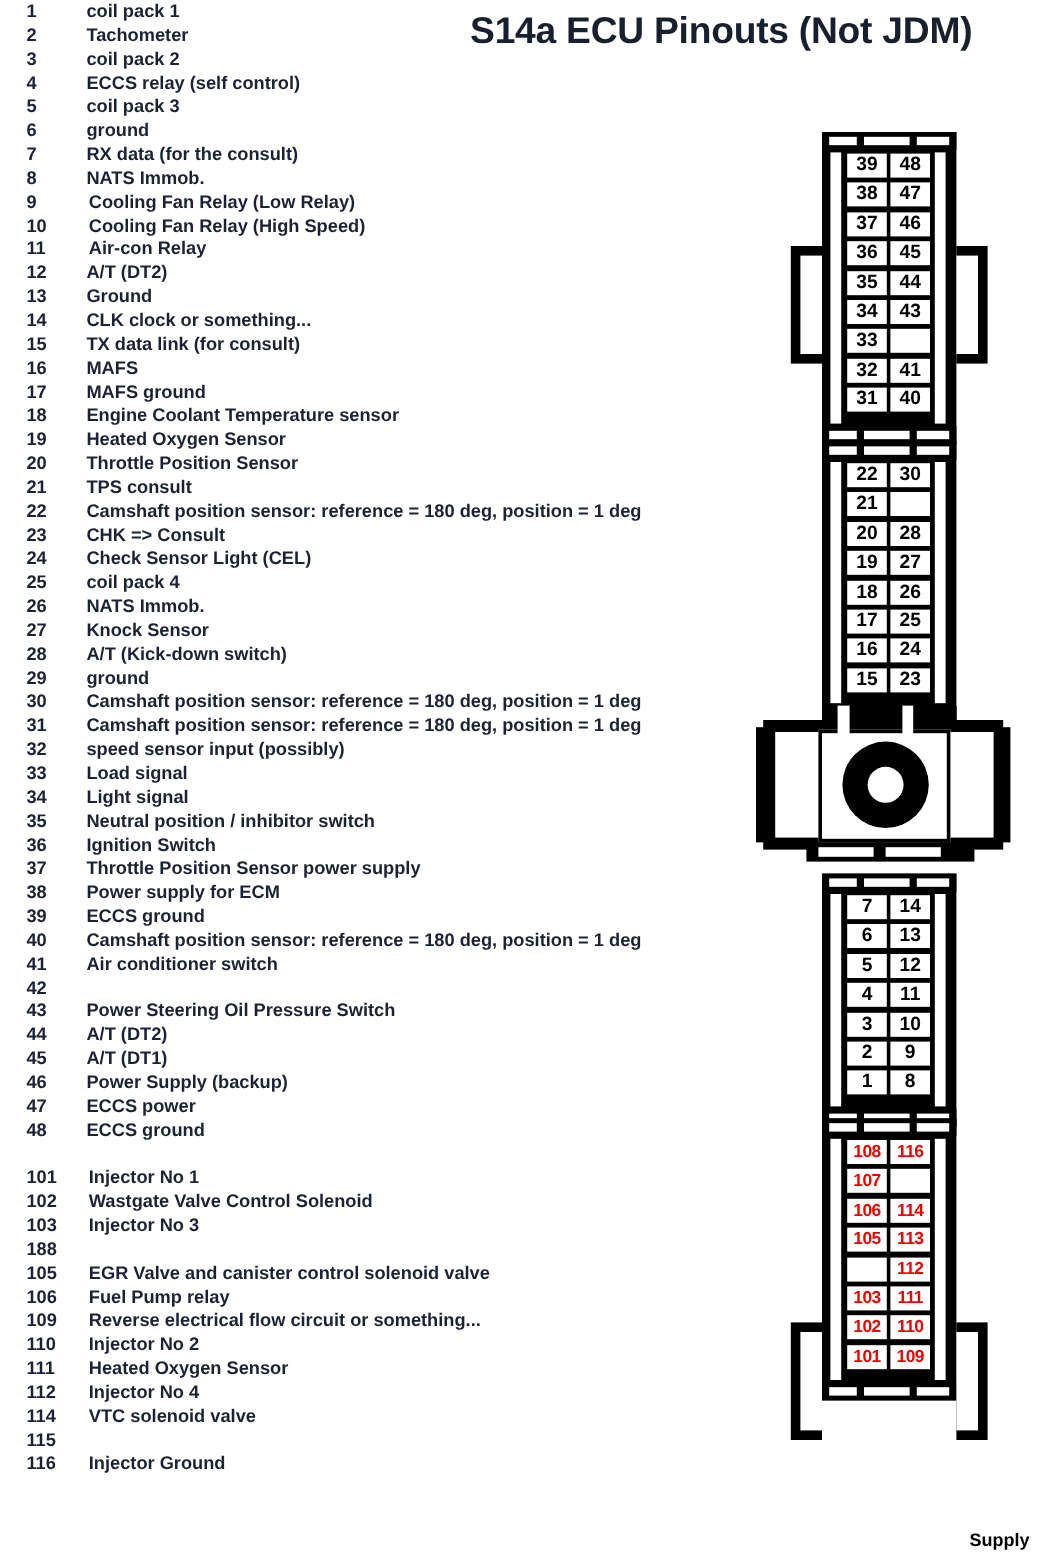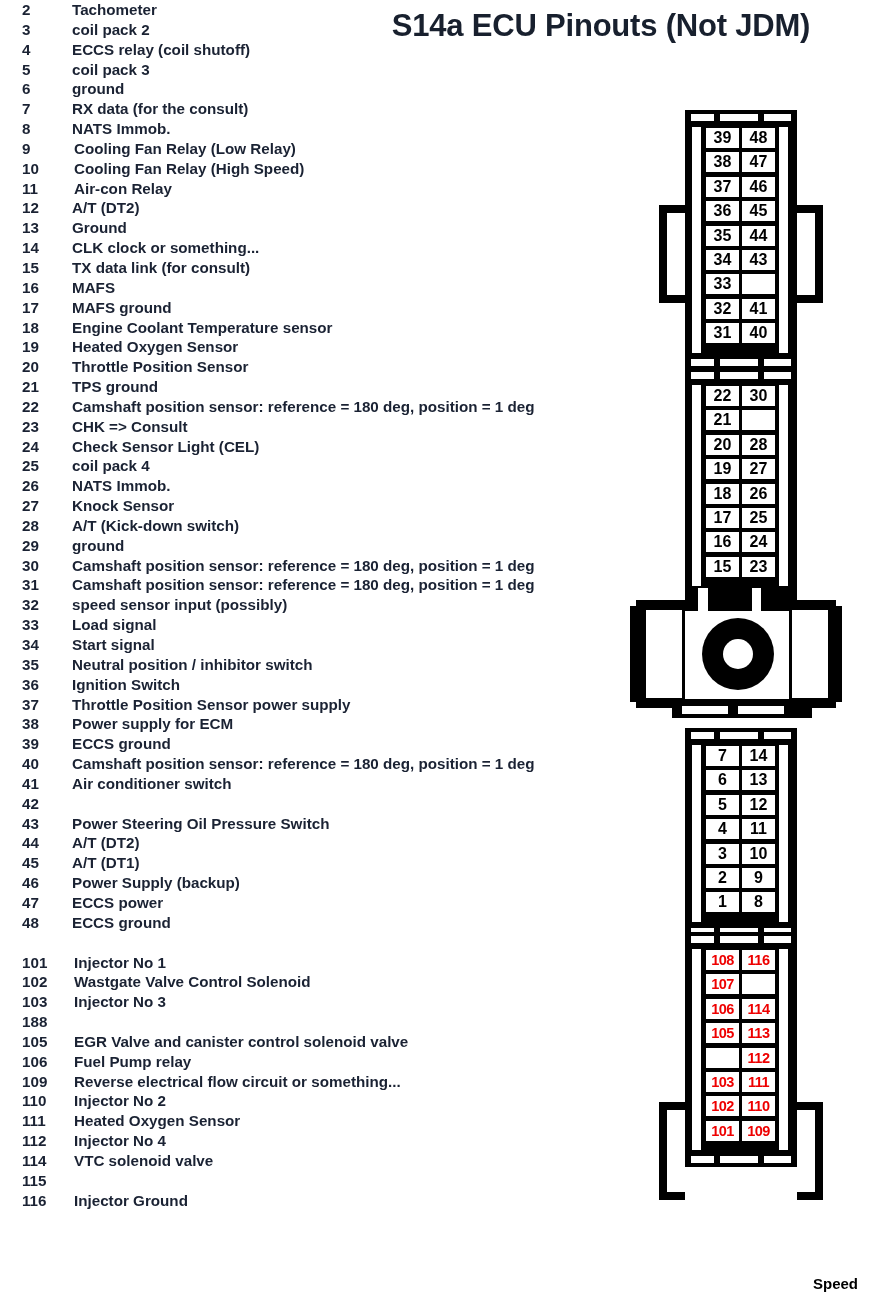--- a/index.html
+++ b/index.html
@@ -145,53 +145,54 @@
     color: #000000;
     font-family: "Liberation Sans", sans-serif;
   }
 </style>
 </head>
 <body>
 
 <div id="title">S14a ECU Pinouts (Not JDM)</div>
 
 <div id="pin-list">
+    <div class="pin-row"><span class="pin-num">1</span><span class="pin-desc">coil pack 1</span></div>
     <div class="pin-row"><span class="pin-num">2</span><span class="pin-desc">Tachometer</span></div>
     <div class="pin-row"><span class="pin-num">3</span><span class="pin-desc">coil pack 2</span></div>
-    <div class="pin-row"><span class="pin-num">4</span><span class="pin-desc">ECCS relay (coil shutoff)</span></div>
+    <div class="pin-row"><span class="pin-num">4</span><span class="pin-desc">ECCS relay (self control)</span></div>
     <div class="pin-row"><span class="pin-num">5</span><span class="pin-desc">coil pack 3</span></div>
     <div class="pin-row"><span class="pin-num">6</span><span class="pin-desc">ground</span></div>
     <div class="pin-row"><span class="pin-num">7</span><span class="pin-desc">RX data (for the consult)</span></div>
     <div class="pin-row"><span class="pin-num">8</span><span class="pin-desc">NATS Immob.</span></div>
     <div class="pin-row"><span class="pin-num">9</span><span class="pin-desc ind">Cooling Fan Relay (Low Relay)</span></div>
     <div class="pin-row"><span class="pin-num">10</span><span class="pin-desc ind">Cooling Fan Relay (High Speed)</span></div>
     <div class="pin-row"><span class="pin-num">11</span><span class="pin-desc ind">Air-con Relay</span></div>
     <div class="pin-row"><span class="pin-num">12</span><span class="pin-desc">A/T (DT2)</span></div>
     <div class="pin-row"><span class="pin-num">13</span><span class="pin-desc">Ground</span></div>
     <div class="pin-row"><span class="pin-num">14</span><span class="pin-desc">CLK clock or something...</span></div>
     <div class="pin-row"><span class="pin-num">15</span><span class="pin-desc">TX data link (for consult)</span></div>
     <div class="pin-row"><span class="pin-num">16</span><span class="pin-desc">MAFS</span></div>
     <div class="pin-row"><span class="pin-num">17</span><span class="pin-desc">MAFS ground</span></div>
     <div class="pin-row"><span class="pin-num">18</span><span class="pin-desc">Engine Coolant Temperature sensor</span></div>
     <div class="pin-row"><span class="pin-num">19</span><span class="pin-desc">Heated Oxygen Sensor</span></div>
     <div class="pin-row"><span class="pin-num">20</span><span class="pin-desc">Throttle Position Sensor</span></div>
-    <div class="pin-row"><span class="pin-num">21</span><span class="pin-desc">TPS ground</span></div>
+    <div class="pin-row"><span class="pin-num">21</span><span class="pin-desc">TPS consult</span></div>
     <div class="pin-row"><span class="pin-num">22</span><span class="pin-desc">Camshaft position sensor: reference = 180 deg, position = 1 deg</span></div>
     <div class="pin-row"><span class="pin-num">23</span><span class="pin-desc">CHK =&gt; Consult</span></div>
     <div class="pin-row"><span class="pin-num">24</span><span class="pin-desc">Check Sensor Light (CEL)</span></div>
     <div class="pin-row"><span class="pin-num">25</span><span class="pin-desc">coil pack 4</span></div>
     <div class="pin-row"><span class="pin-num">26</span><span class="pin-desc">NATS Immob.</span></div>
     <div class="pin-row"><span class="pin-num">27</span><span class="pin-desc">Knock Sensor</span></div>
     <div class="pin-row"><span class="pin-num">28</span><span class="pin-desc">A/T (Kick-down switch)</span></div>
     <div class="pin-row"><span class="pin-num">29</span><span class="pin-desc">ground</span></div>
     <div class="pin-row"><span class="pin-num">30</span><span class="pin-desc">Camshaft position sensor: reference = 180 deg, position = 1 deg</span></div>
     <div class="pin-row"><span class="pin-num">31</span><span class="pin-desc">Camshaft position sensor: reference = 180 deg, position = 1 deg</span></div>
     <div class="pin-row"><span class="pin-num">32</span><span class="pin-desc">speed sensor input (possibly)</span></div>
     <div class="pin-row"><span class="pin-num">33</span><span class="pin-desc">Load signal</span></div>
-    <div class="pin-row"><span class="pin-num">34</span><span class="pin-desc">Start signal</span></div>
+    <div class="pin-row"><span class="pin-num">34</span><span class="pin-desc">Light signal</span></div>
     <div class="pin-row"><span class="pin-num">35</span><span class="pin-desc">Neutral position / inhibitor switch</span></div>
     <div class="pin-row"><span class="pin-num">36</span><span class="pin-desc">Ignition Switch</span></div>
     <div class="pin-row"><span class="pin-num">37</span><span class="pin-desc">Throttle Position Sensor power supply</span></div>
     <div class="pin-row"><span class="pin-num">38</span><span class="pin-desc">Power supply for ECM</span></div>
     <div class="pin-row"><span class="pin-num">39</span><span class="pin-desc">ECCS ground</span></div>
     <div class="pin-row"><span class="pin-num">40</span><span class="pin-desc">Camshaft position sensor: reference = 180 deg, position = 1 deg</span></div>
     <div class="pin-row"><span class="pin-num">41</span><span class="pin-desc">Air conditioner switch</span></div>
     <div class="pin-row"><span class="pin-num">42</span><span class="pin-desc"></span></div>
     <div class="pin-row"><span class="pin-num">43</span><span class="pin-desc">Power Steering Oil Pressure Switch</span></div>
     <div class="pin-row"><span class="pin-num">44</span><span class="pin-desc">A/T (DT2)</span></div>
@@ -355,13 +356,13 @@
       <div style="position:absolute;left:78px;top:478px;width:10px;height:24px;background:#fff;"></div>
       <div style="position:absolute;left:132px;top:478px;width:9px;height:24px;background:#fff;"></div>
       <div style="position:absolute;left:52px;top:592px;width:140px;height:16px;background:#000;"></div>
       <div style="position:absolute;left:62px;top:596px;width:46px;height:8px;background:#fff;"></div>
       <div style="position:absolute;left:118px;top:596px;width:46px;height:8px;background:#fff;"></div>
       <div style="position:absolute;left:10px;top:496px;width:10px;height:96px;background:#000;"></div>
       <div style="position:absolute;left:212px;top:496px;width:10px;height:96px;background:#000;"></div>
     </div>
   </div>
 
-<div class="sig">Speed</div>
+<div class="sig">Supply</div>
 
 </body></html>

